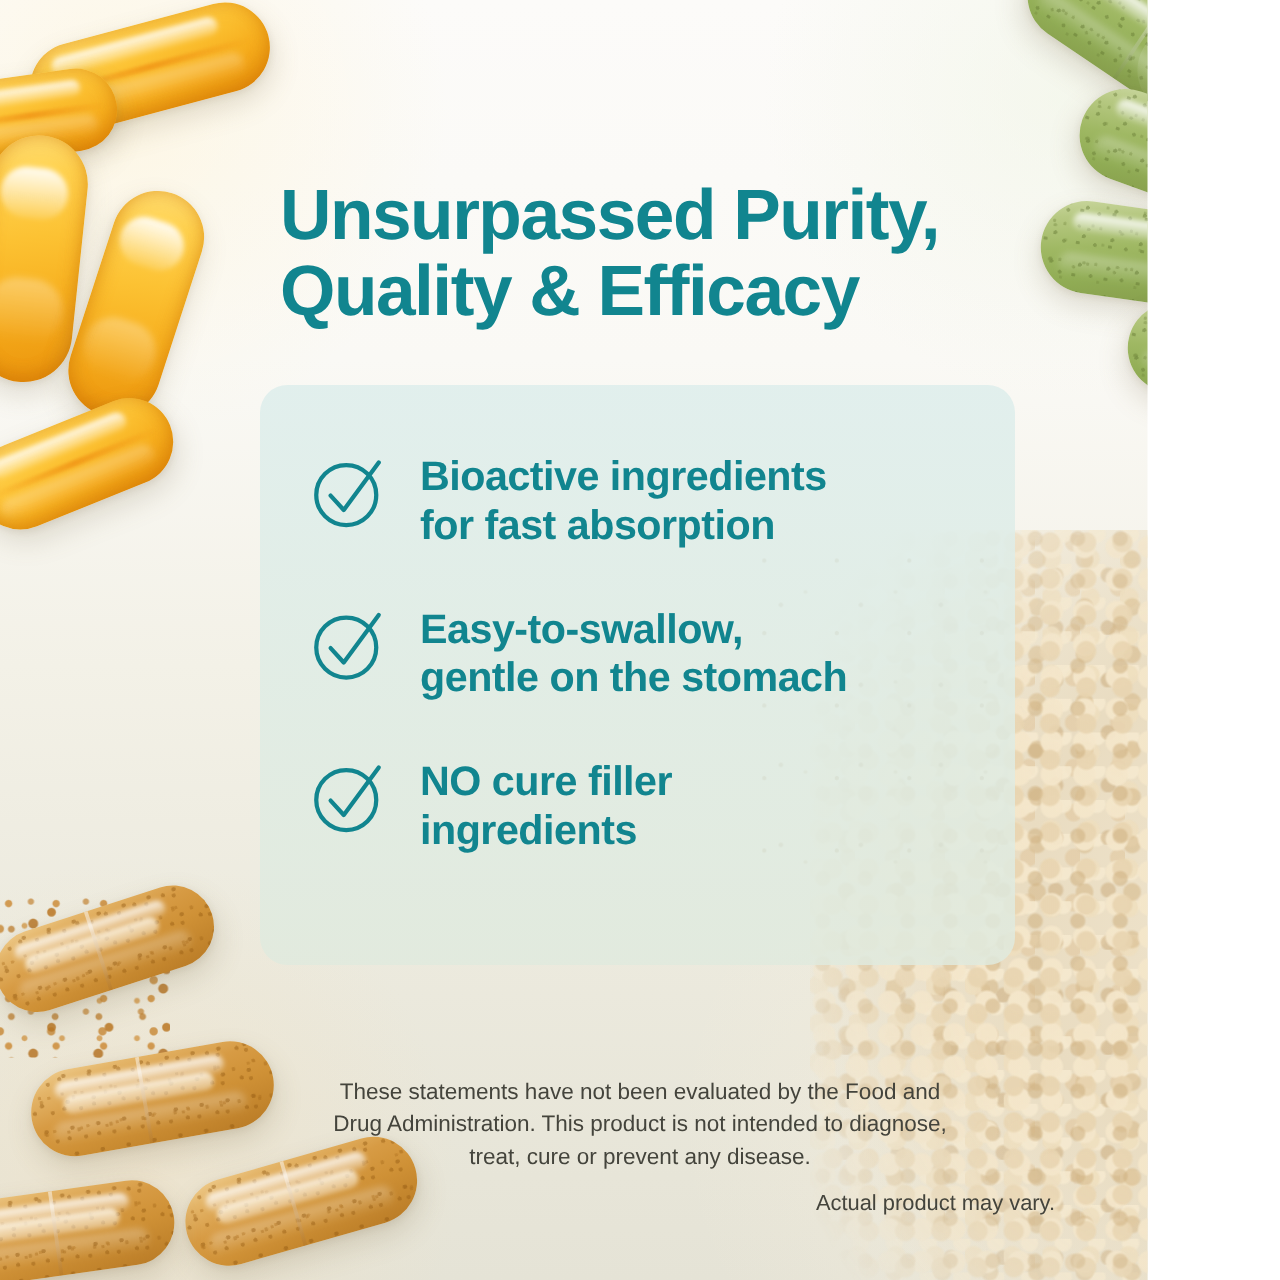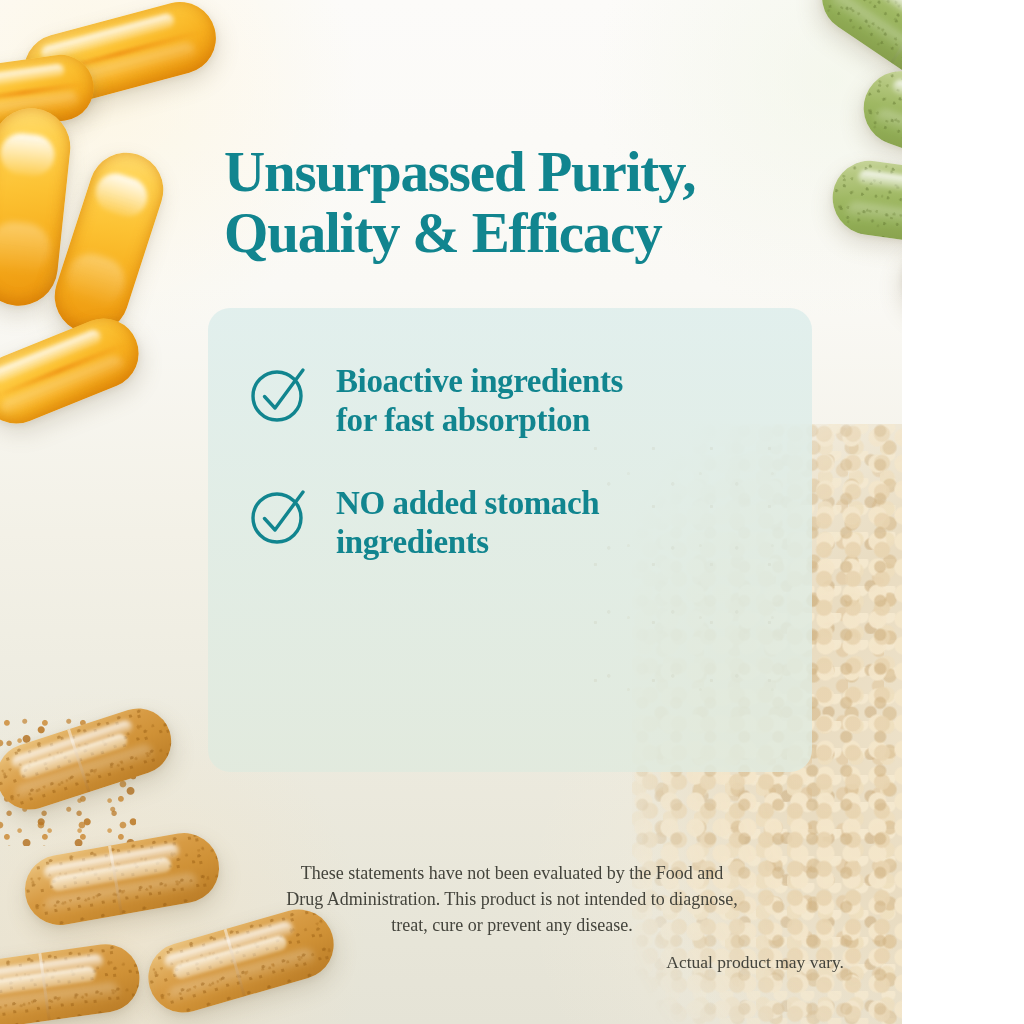--- a/index.html
+++ b/index.html
@@ -5,29 +5,30 @@
   html, body {
     margin: 0;
     padding: 0;
     background: #ffffff;
   }
   #stage {
     position: relative;
     width: 902px;
     height: 1024px;
     overflow: hidden;
-    font-family: Liberation Serif, serif;
+    font-family: Liberation Sans, sans-serif;
     background:
       linear-gradient(180deg,
         #fcfbf9 0%,
         #faf9f5 28%,
         #f3f1e7 52%,
         #eceade 74%,
         #e7e5d8 92%,
         #e5e3d6 100%);
+    padding-left: 16px;
   }
 
   
   .tint {
     position: absolute;
     border-radius: 50%;
     pointer-events: none;
   }
   .tint-tl {
     left: -160px; top: -170px; width: 520px; height: 520px;
@@ -412,29 +413,39 @@
       <span class="check-icon">
         <svg viewBox="0 0 62 62" width="62" height="62" fill="none" stroke="#11858f" stroke-width="3.4" stroke-linecap="round" stroke-linejoin="round">
           <circle cx="29" cy="34" r="24"></circle>
           <path d="M16.5 34.5 L27 46 L55 8"></path>
         </svg>
       </span>
       <span class="benefit-text">Bioactive ingredients
 for fast absorption</span>
     </div>
 
-
     <div class="benefit-row">
       <span class="check-icon">
         <svg viewBox="0 0 62 62" width="62" height="62" fill="none" stroke="#11858f" stroke-width="3.4" stroke-linecap="round" stroke-linejoin="round">
           <circle cx="29" cy="34" r="24"></circle>
           <path d="M16.5 34.5 L27 46 L55 8"></path>
         </svg>
       </span>
-      <span class="benefit-text">NO added stomach
+      <span class="benefit-text">Easy-to-swallow,
+gentle on the stomach</span>
+    </div>
+
+    <div class="benefit-row">
+      <span class="check-icon">
+        <svg viewBox="0 0 62 62" width="62" height="62" fill="none" stroke="#11858f" stroke-width="3.4" stroke-linecap="round" stroke-linejoin="round">
+          <circle cx="29" cy="34" r="24"></circle>
+          <path d="M16.5 34.5 L27 46 L55 8"></path>
+        </svg>
+      </span>
+      <span class="benefit-text">NO cure filler
 ingredients</span>
     </div>
 
   </div>
 
   <p id="disclaimer">These statements have not been evaluated by the Food and
 Drug Administration. This product is not intended to diagnose,
 treat, cure or prevent any disease.</p>
   <p id="variance-note">Actual product may vary.</p>
 

